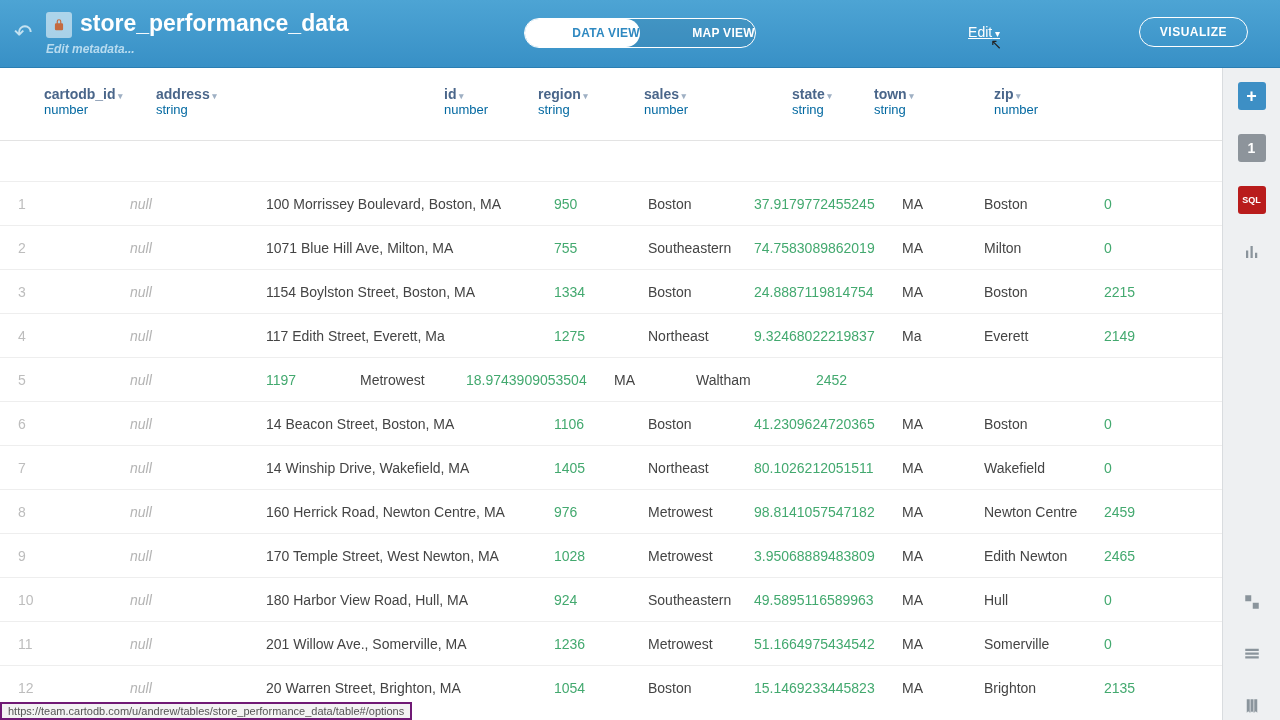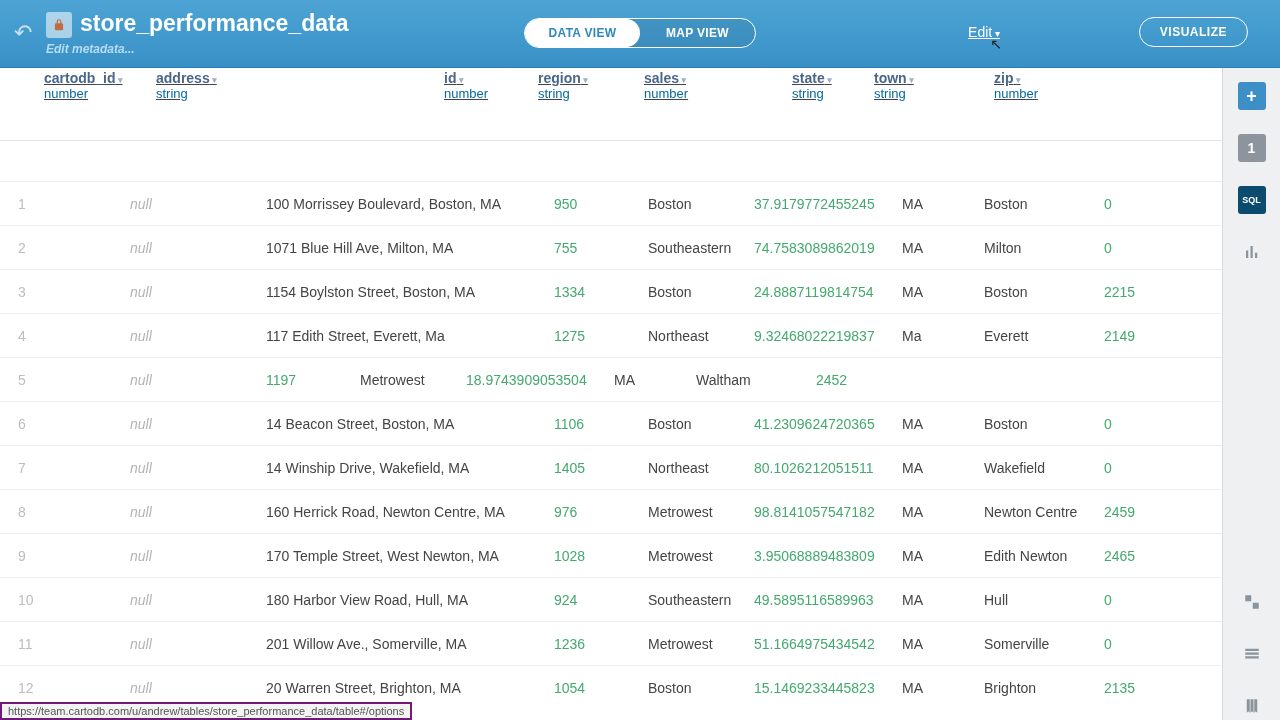--- a/index.html
+++ b/index.html
@@ -4,47 +4,47 @@
 <style>
 * { margin:0; padding:0; box-sizing:border-box; font-family:"Helvetica Neue",Helvetica,Arial,sans-serif; }
 html,body{width:1280px;height:720px;overflow:hidden;background:#fff;color:#444;}
 .header{height:68px;background:linear-gradient(#4da4d4,#3890c6);border-bottom:1px solid #2a7eb3;position:relative;padding:0 20px;}
 .back{position:absolute;left:14px;top:20px;color:#c4e2f1;font-size:22px;cursor:pointer;}
 .lock{position:absolute;left:46px;top:12px;width:26px;height:26px;border-radius:3px;background:rgba(255,255,255,.55);display:flex;align-items:center;justify-content:center;}
 .lock svg{width:14px;height:14px;fill:#c46a3f;}
 .title{position:absolute;left:80px;top:10px;color:#fff;font-size:23px;font-weight:700;}
 .meta{position:absolute;left:46px;top:42px;color:#b7dbef;font-size:12px;font-style:italic;font-weight:bold;}
 .toggle{position:absolute;left:50%;top:18px;transform:translateX(-50%);width:232px;height:30px;border:1px solid #fff;border-radius:16px;background:rgba(0,0,0,.06);display:flex;}
-.toggle>div{flex:1;text-align:center;line-height:28px;font-size:12px;font-weight:700;letter-spacing:.3px;cursor:pointer;}
+.toggle>div{flex:1;text-align:right;line-height:28px;font-size:12px;font-weight:700;letter-spacing:.3px;cursor:pointer;}
 .toggle .act{background:#fff;color:#2f89c1;border-radius:15px;}
 .toggle .inact{color:#fff;}
 .edit{position:absolute;right:280px;top:24px;color:#fff;font-size:14px;text-decoration:underline;cursor:pointer;}
 .edit:after{content:" ▾";font-size:10px;}
 .cursor{position:absolute;right:278px;top:36px;font-size:14px;color:#222;pointer-events:none;}
 .viz{position:absolute;right:32px;top:17px;border:1px solid #fff;color:#fff;font-size:12px;font-weight:700;letter-spacing:.5px;padding:7px 20px;border-radius:16px;cursor:pointer;}
 .table-wrap{position:absolute;top:68px;left:0;width:1222px;height:652px;}
 .thead{height:73px;border-bottom:1px solid #e3e3e3;background:#fff;display:flex;padding-left:44px;}
-.th{padding-top:2px;position:relative;text-decoration:underline;}
+.th{padding-top:18px;position:relative;}
 .cname{color:#4a668a;font-size:14px;font-weight:700;cursor:pointer;}
 .cname:after{content:" ▾";color:#9fb0c4;font-size:9px;}
 .ctype{color:#0369a1;font-size:13px;}
 .geo{display:inline-block;background:#e29a3b;color:#fff;font-size:9px;font-weight:700;padding:1px 5px;border-radius:3px;margin-left:5px;vertical-align:1px;}
 .tbody{}
 .gap{height:40px;}
 .row{height:44px;display:flex;align-items:center;padding-left:18px;border-top:1px solid #eee;font-size:14px;}
 .row .idx{width:26px;color:#bdbdbd;}
 .cell{padding-right:10px;}
 .null{color:#b4b4b4;font-style:italic;}
 .num{color:#43a96f;}
 .c-id{width:112px}.c-geom{width:136px}.c-addr{width:288px}.c-nid{width:94px}.c-reg{width:106px}.c-sales{width:148px}.c-state{width:82px}.c-town{width:120px}.c-zip{width:90px}
 .side{position:absolute;top:68px;right:0;width:58px;height:652px;background:#eef0f2;border-left:1px solid #d9dcdf;display:flex;flex-direction:column;align-items:center;padding-top:14px;gap:24px;}
 .sbtn{width:28px;height:28px;border-radius:3px;display:flex;align-items:center;justify-content:center;cursor:pointer;color:#8a949c;font-size:14px;font-weight:700;}
 .plus{background:#3d8fc5;color:#fff;font-size:18px;}
 .n1{background:#8d949b;color:#fff;}
-.sql{background:#0c4a6e;color:#fff;font-size:9px;}
+.sql{background:#b91c1c;color:#fff;font-size:9px;}
 .bars{font-size:16px;}
 .spacer{flex:1}
 .sicon svg{width:18px;height:18px;fill:#8a949c;}
 .status{position:absolute;left:0;bottom:0;height:18px;background:#f3f3f3;border:2px solid #701a75;font-size:11px;color:#555;padding:1px 6px;}
 </style>
 </head>
 <body>
 
 <div class="header">
   <div class="back">↶</div>

